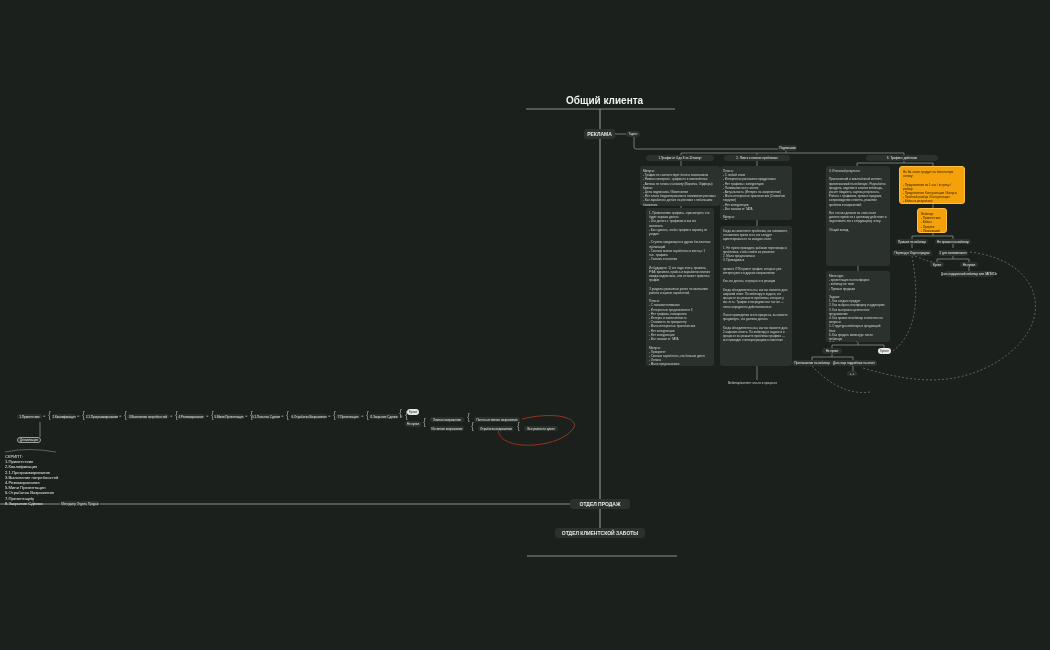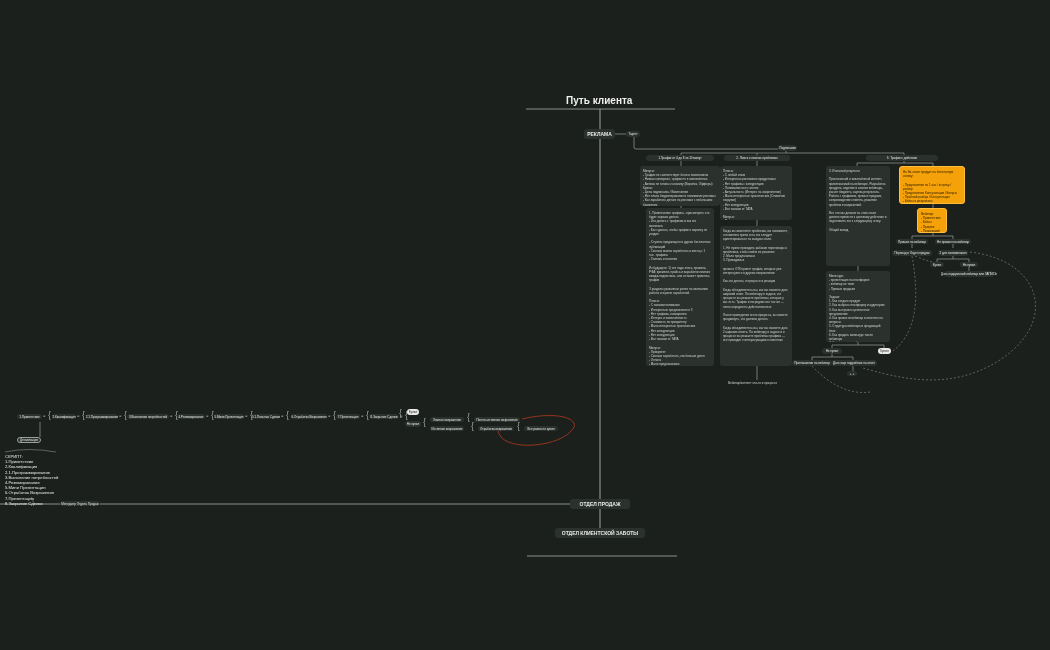--- a/index.html
+++ b/index.html
@@ -66,21 +66,21 @@
   <path d="M970 252 C 1040 260, 1060 320, 1000 360 C 960 385, 920 385, 863 368" fill="none" stroke="#8a8f8b" stroke-width="0.6" stroke-dasharray="2,2"></path>
   <path d="M812 366 C 830 385, 850 395, 870 392" fill="none" stroke="#8a8f8b" stroke-width="0.6" stroke-dasharray="2,2"></path>
 
   <line x1="40" y1="422" x2="40" y2="437" stroke="#8a8f8b" stroke-width="0.8"></line>
   <path d="M5 452 Q 28 447 56 452" fill="none" stroke="#8a8f8b" stroke-width="0.6"></path>
   <line x1="31" y1="497" x2="34" y2="503" stroke="#8a8f8b" stroke-width="0.6"></line>
 
   <path d="M522 419 C 560 410, 585 420, 570 432 C 555 448, 500 452, 498 430" fill="none" stroke="#a0361c" stroke-width="0.9"></path>
 </svg>
 
-<div class="title" style="left:566px;top:95px;font-size:10px;">Путь клиента</div>
+<div class="title" style="left:566px;top:95px;font-size:10px;">Общий клиента</div>
 
 <div class="node" style="left:584px;top:129px;width:31px;height:10px;font-size:5px;font-weight:bold;">РЕКЛАМА</div>
 <div class="node" style="left:570px;top:499px;width:60px;height:10px;font-size:5px;font-weight:bold;">ОТДЕЛ ПРОДАЖ</div>
 <div class="node" style="left:555px;top:528px;width:90px;height:10px;font-size:5px;font-weight:bold;">ОТДЕЛ КЛИЕНТСКОЙ ЗАБОТЫ</div>
 
 <div class="node small" style="left:626px;top:131px;width:14px;height:6px;">Таргет</div>
 <div class="node small" style="left:778px;top:145px;width:19px;height:6px;">Подписчики</div>
 
 <div class="node small" style="left:646px;top:155px;width:68px;height:6px;">1.Трафик от 4 до 8 за 10 минут</div>
 <div class="card" style="left:640px;top:166px;width:80px;height:40px;">

